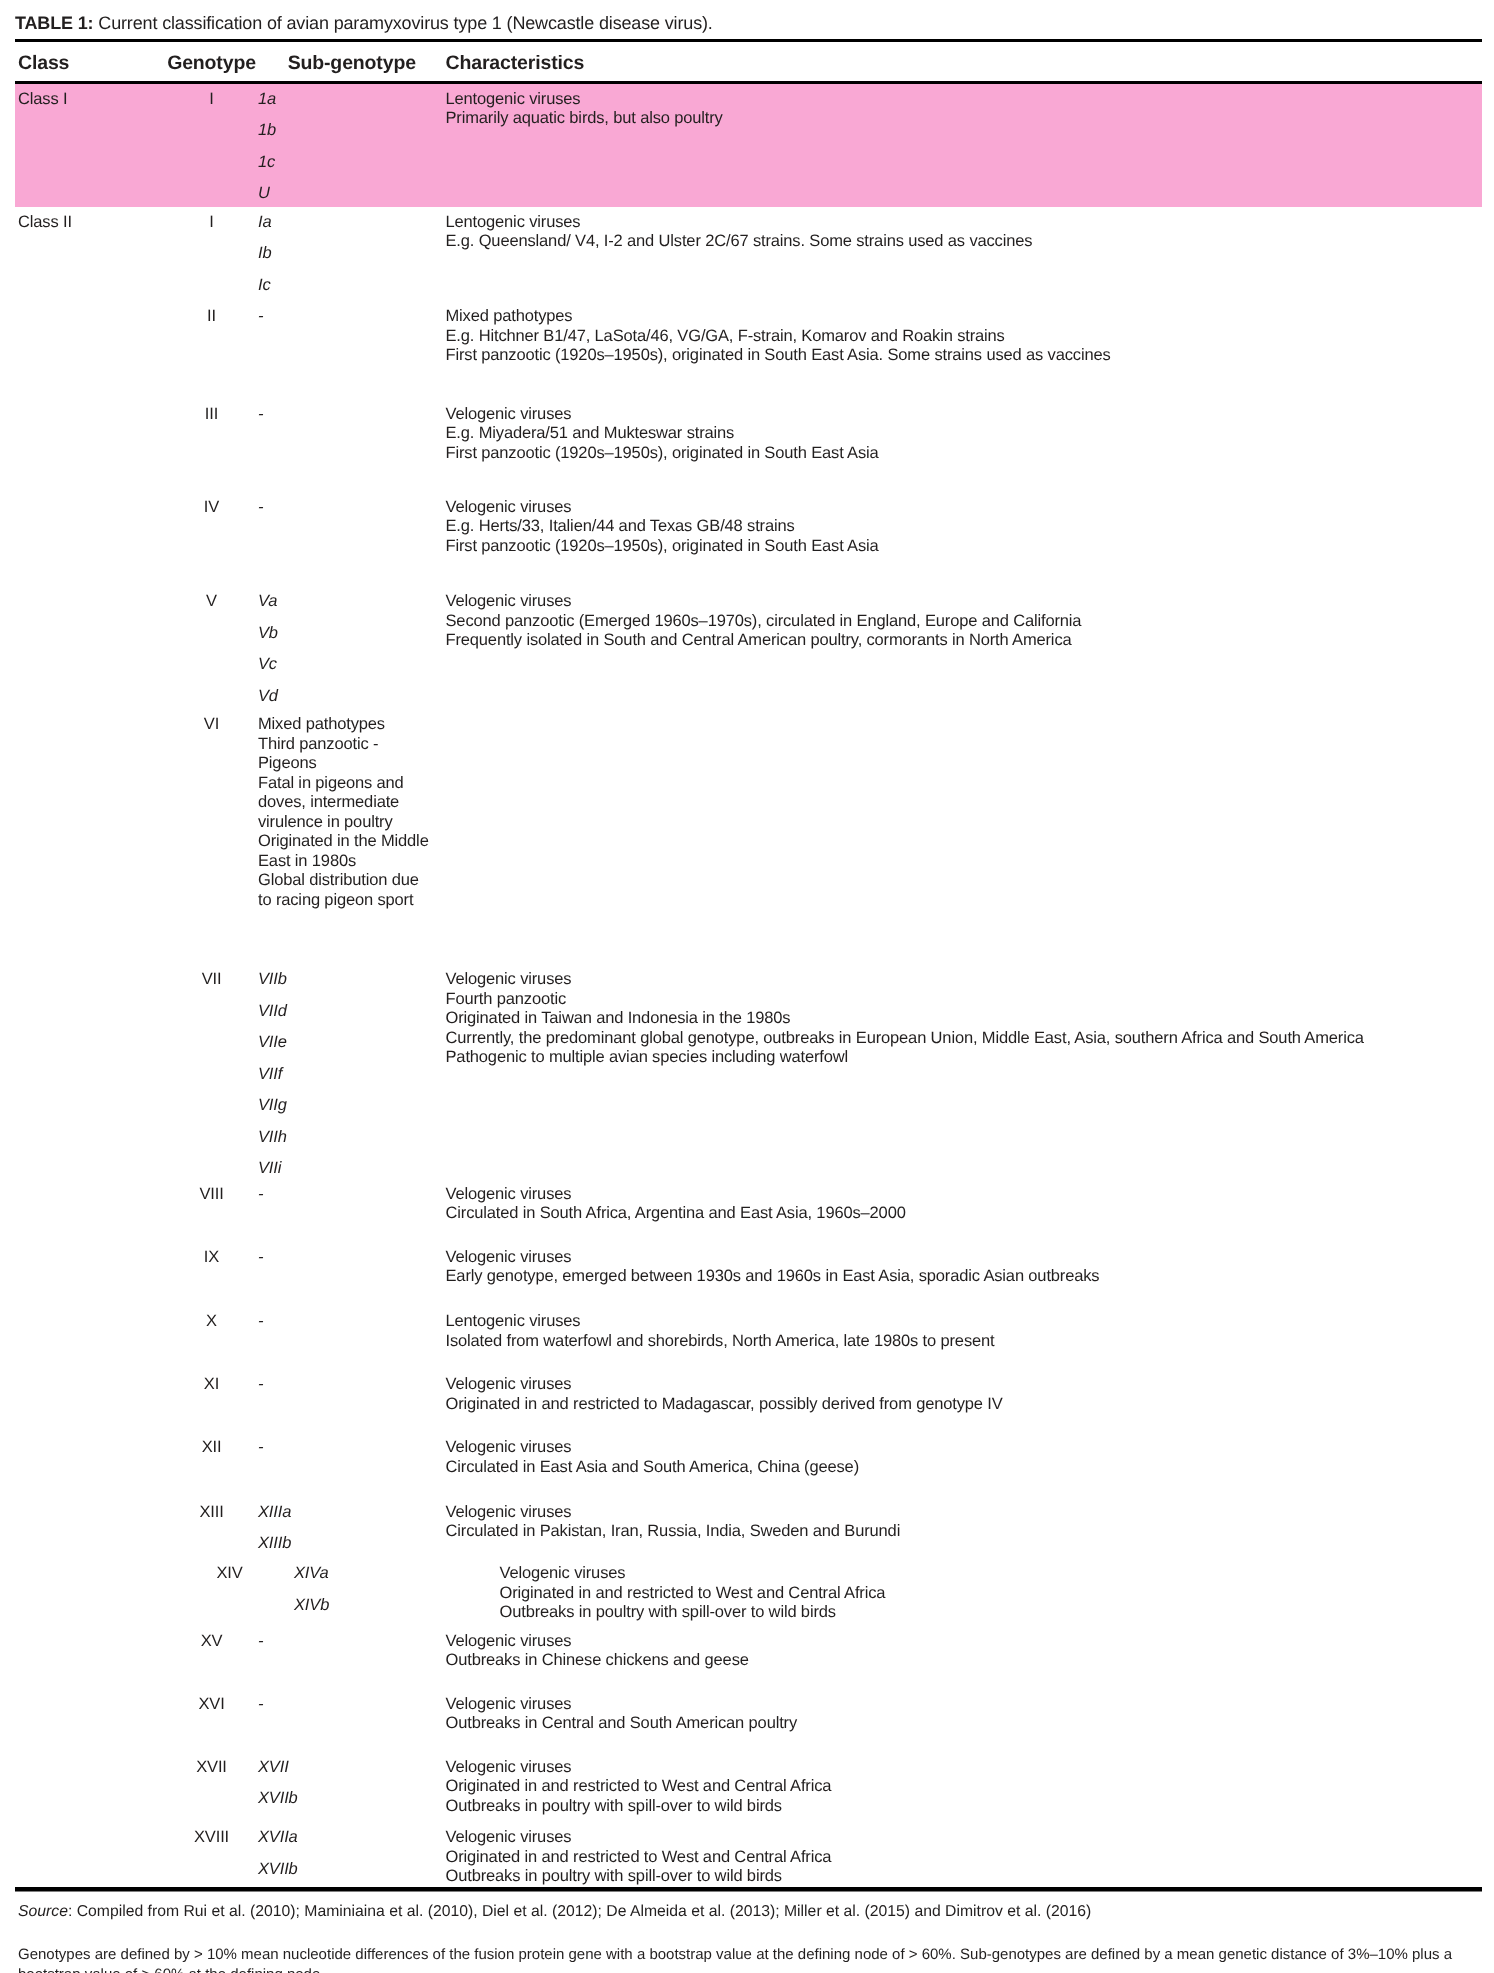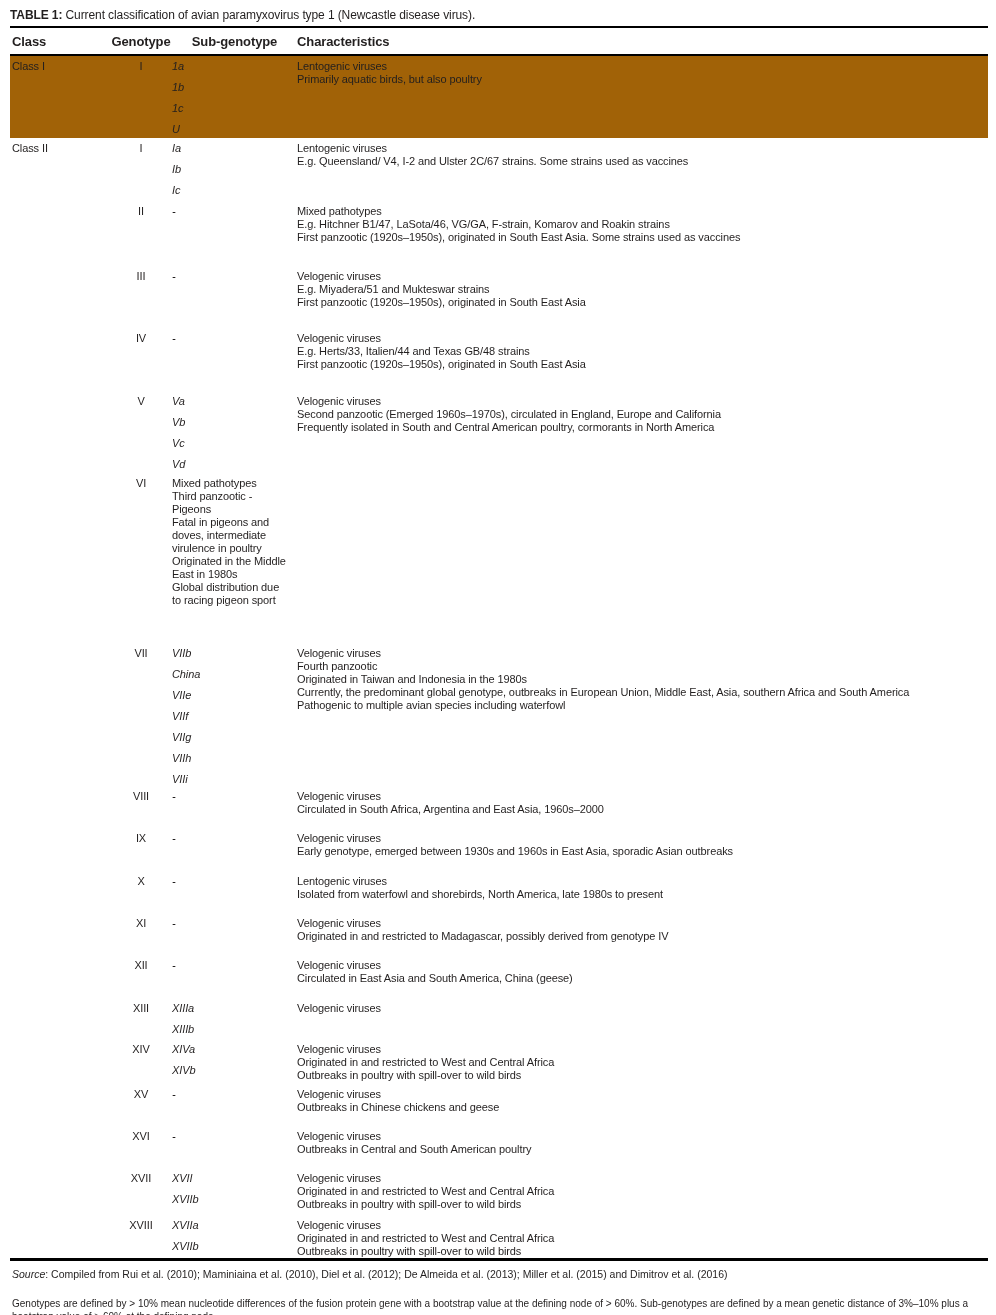--- a/index.html
+++ b/index.html
@@ -98,21 +98,21 @@
   <div class="col-headers">
     <div class="h-class">Class</div>
     <div class="h-genotype">Genotype</div>
     <div class="h-sub">Sub-genotype</div>
     <div class="h-chars">Characteristics</div>
   </div>
 
   <hr class="rule-thick">
 
   <div class="t-body">
-      <div class="t-row shaded" style="min-height: 82px; background: #a16207;">
+      <div class="t-row shaded" style="min-height: 82px; background: #f9a8d4;">
     <div class="cell-class">Class I</div>
     <div class="cell-genotype">I</div>
     <div class="cell-sub">
           <div class="sub-line">1a</div>
           <div class="sub-line">1b</div>
           <div class="sub-line">1c</div>
           <div class="sub-line">U</div>
         </div>
     <div class="cell-chars">
           <div class="char-line">Lentogenic viruses</div>
@@ -192,21 +192,21 @@
           <div class="char-line">Fatal in pigeons and doves, intermediate virulence in poultry</div>
           <div class="char-line">Originated in the Middle East in 1980s</div>
           <div class="char-line">Global distribution due to racing pigeon sport</div>
         </div>
   </div>
       <div class="t-row" style="min-height: 143px;">
     <div class="cell-class"></div>
     <div class="cell-genotype">VII</div>
     <div class="cell-sub">
           <div class="sub-line">VIIb</div>
-          <div class="sub-line">China</div>
+          <div class="sub-line">VIId</div>
           <div class="sub-line">VIIe</div>
           <div class="sub-line">VIIf</div>
           <div class="sub-line">VIIg</div>
           <div class="sub-line">VIIh</div>
           <div class="sub-line">VIIi</div>
         </div>
     <div class="cell-chars">
           <div class="char-line">Velogenic viruses</div>
           <div class="char-line">Fourth panzootic</div>
           <div class="char-line">Originated in Taiwan and Indonesia in the 1980s</div>
@@ -271,23 +271,24 @@
   </div>
       <div class="t-row" style="min-height: 41px;">
     <div class="cell-class"></div>
     <div class="cell-genotype">XIII</div>
     <div class="cell-sub">
           <div class="sub-line">XIIIa</div>
           <div class="sub-line">XIIIb</div>
         </div>
     <div class="cell-chars">
           <div class="char-line">Velogenic viruses</div>
-        </div>
-  </div>
-      <div class="t-row" style="min-height: 45px;">
+          <div class="char-line">Circulated in Pakistan, Iran, Russia, India, Sweden and Burundi</div>
+        </div>
+  </div>
+      <div class="t-row" style="min-height: 45px; gap: 12px;">
     <div class="cell-class"></div>
     <div class="cell-genotype">XIV</div>
     <div class="cell-sub">
           <div class="sub-line">XIVa</div>
           <div class="sub-line">XIVb</div>
         </div>
     <div class="cell-chars">
           <div class="char-line">Velogenic viruses</div>
           <div class="char-line">Originated in and restricted to West and Central Africa</div>
           <div class="char-line">Outbreaks in poultry with spill-over to wild birds</div>

